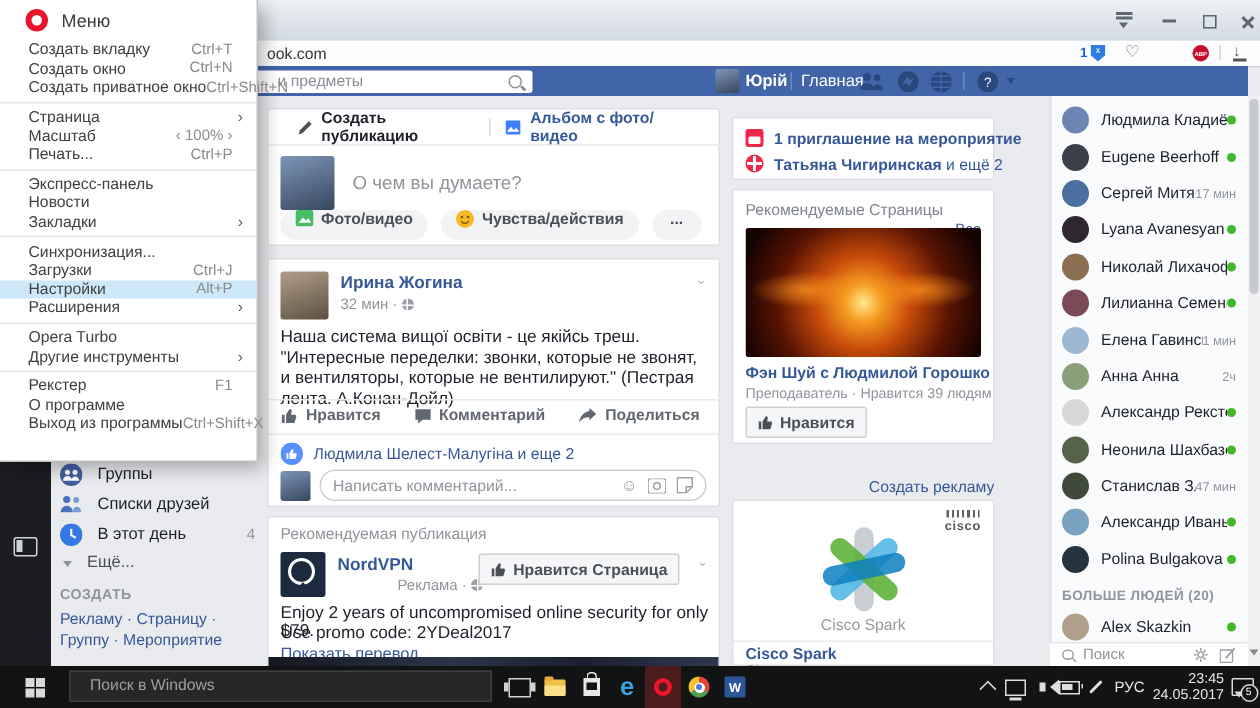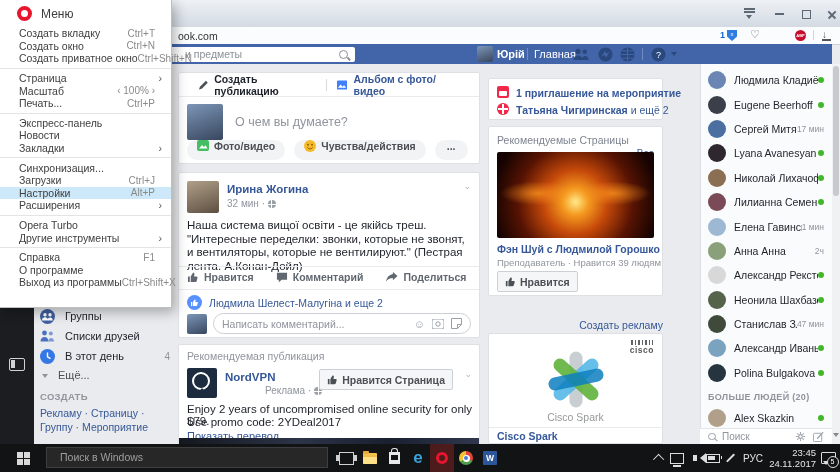--- a/index.html
+++ b/index.html
@@ -543,21 +543,21 @@
           <span class="mi-label">Другие инструменты</span>
           <span class="mi-short"></span>
           <span class="mi-arrow">›</span>
         </div>
         <div class="mi sep">
           <span class="mi-label"></span>
           <span class="mi-short"></span>
           <span class="mi-arrow"></span>
         </div>
         <div class="mi">
-          <span class="mi-label">Справка</span>
+          <span class="mi-label">Рекстер</span>
           <span class="mi-short">F1</span>
           <span class="mi-arrow"></span>
         </div>
         <div class="mi">
           <span class="mi-label">О программе</span>
           <span class="mi-short"></span>
           <span class="mi-arrow"></span>
         </div>
         <div class="mi">
           <span class="mi-label">Выход из программы</span>
@@ -628,21 +628,21 @@
           <div style="position:absolute;right:-3px;top:1.5px;width:1.5px;height:3px;background:#ddd;"></div>
           <div style="position:absolute;left:1px;top:1px;width:7px;height:4px;background:#ddd;"></div>
         </div>
     </div>
     <div class="tb-ic" style="left:722px;width:16px;">
       <div style="width:11px;height:1.8px;background:#ddd;transform:rotate(-45deg);border-radius:1px;"></div>
     </div>
     <div class="tb-ic tray-txt" style="left:740px;width:26px;font-size:10px;">РУС</div>
     <div class="abs" style="left:768px;top:3px;width:48px;text-align:right;">
       <div class="tray-txt">23:45</div>
-      <div class="tray-txt">24.11.2017</div>
+      <div class="tray-txt">24.05.2017</div>
     </div>
     <div class="tb-ic" style="left:816px;">
       <div style="position:relative;width:13px;height:10px;border:1.2px solid #ddd;border-radius:1px;">
         <div style="position:absolute;left:1px;bottom:-5px;width:0;height:0;border:3px solid transparent;border-top:4px solid #ddd;"></div>
         <div style="position:absolute;right:-4px;bottom:-5px;width:10px;height:10px;border-radius:50%;background:#121314;border:1px solid #ddd;color:#fff;font-size:7px;text-align:center;line-height:10px;">5</div>
       </div>
     </div>
   </div>
 
 </div>

